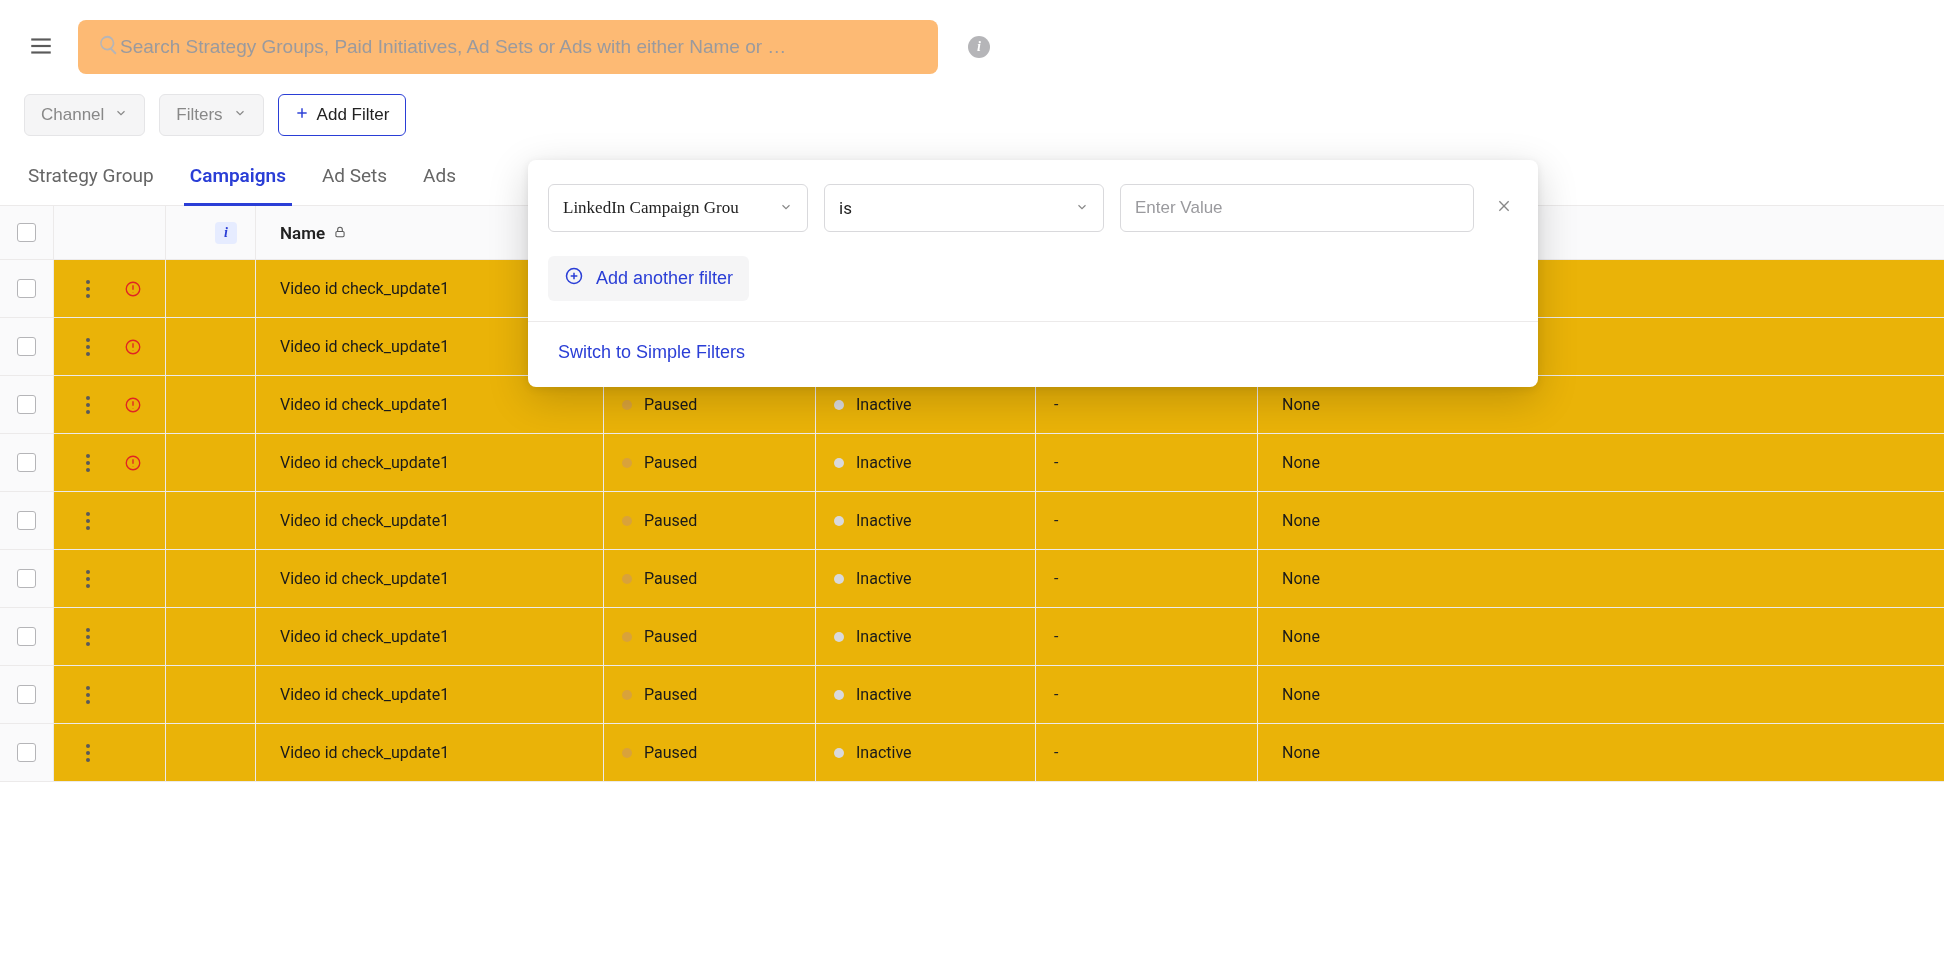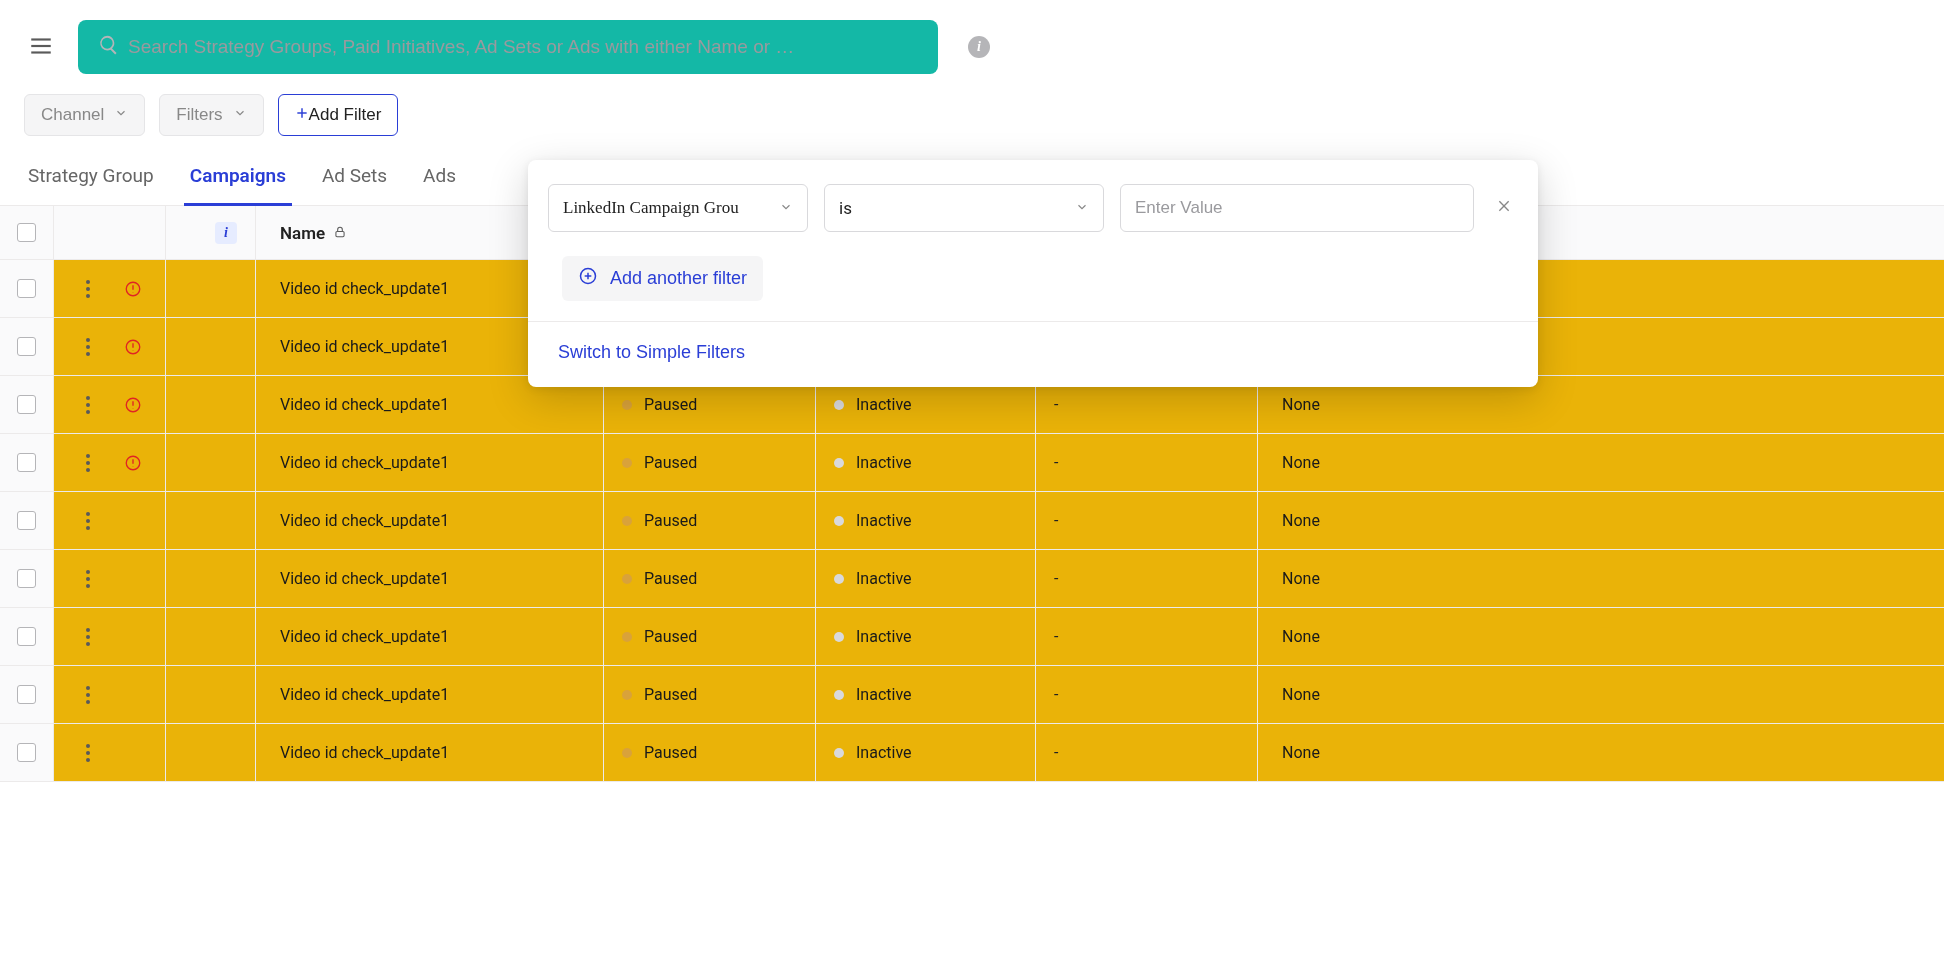--- a/index.html
+++ b/index.html
@@ -18,24 +18,24 @@
       align-items: center;
       padding: 20px 24px;
       gap: 20px;
     }
     .hamburger-icon svg { width: 26px; height: 26px; fill: none; stroke: #5a5a5a; stroke-width: 2; }
     .hamburger-btn { background: none; border: none; cursor: pointer; padding: 4px; }
     .search-container {
       flex: 0 0 860px;
       display: flex;
       align-items: center;
-      background: #14b8a6;
+      background: #fdba74;
       border-radius: 8px;
       padding: 14px 20px;
-      gap: 8px;
+      gap: 0;
     }
     .search-icon svg { width: 22px; height: 22px; fill: #b5b5b8; }
     .search-input {
       flex: 1;
       border: none;
       background: transparent;
       font-size: 19px;
       color: #1a1a1a;
       outline: none;
     }
@@ -71,21 +71,21 @@
       padding: 10px 16px;
       font-size: 17px;
       color: #444;
       cursor: pointer;
     }
     .filter-btn .chevron svg { width: 14px; height: 14px; stroke: #888; fill: none; stroke-width: 2; }
     .filter-btn.secondary { color: #888; }
     .add-filter-btn {
       display: inline-flex;
       align-items: center;
-      gap: 0;
+      gap: 8px;
       background: #ffffff;
       border: 1.5px solid #2a3ed6;
       border-radius: 6px;
       padding: 10px 16px;
       font-size: 17px;
       color: #222;
       cursor: pointer;
       justify-content: center;
     }
     .plus-icon svg { width: 14px; height: 14px; stroke: #2a3ed6; fill: none; stroke-width: 2.5; }
@@ -240,21 +240,20 @@
     .sel-op { width: 280px; }
     .sel-val { flex: 1; }
     .sel-val input { border: none; outline: none; font-size: 17px; width: 100%; color: #222; }
     .sel-val input::placeholder { color: #9a9a9e; }
     .close-x { cursor: pointer; padding: 6px; }
     .close-x svg { width: 16px; height: 16px; stroke: #888; stroke-width: 2; fill: none; }
     .truncate { white-space: nowrap; overflow: hidden; text-overflow: clip; font-family: Liberation Serif, serif; }
 
     .add-another-row {
       padding: 0 20px 8px;
-      margin-left: 14px;
     }
     .add-another-btn {
       display: inline-flex;
       align-items: center;
       gap: 12px;
       background: #f5f5f6;
       border: none;
       border-radius: 6px;
       padding: 10px 16px;
       font-size: 18px;

